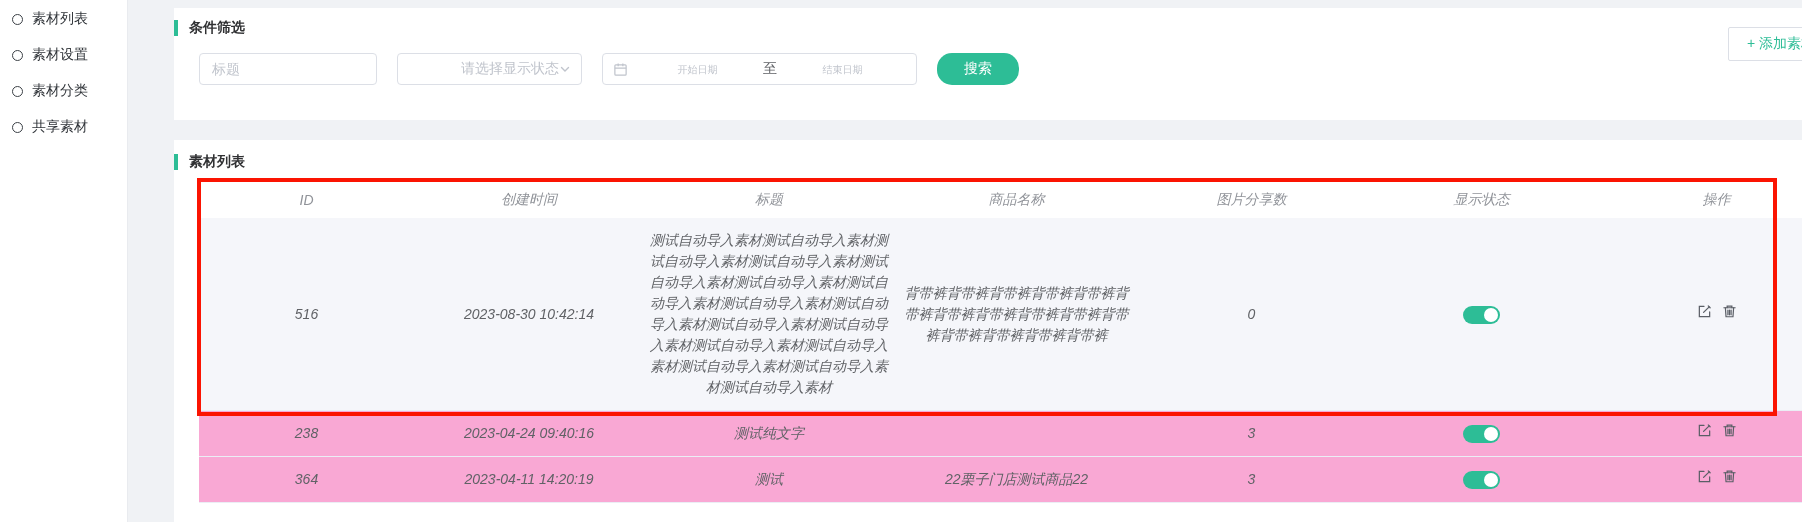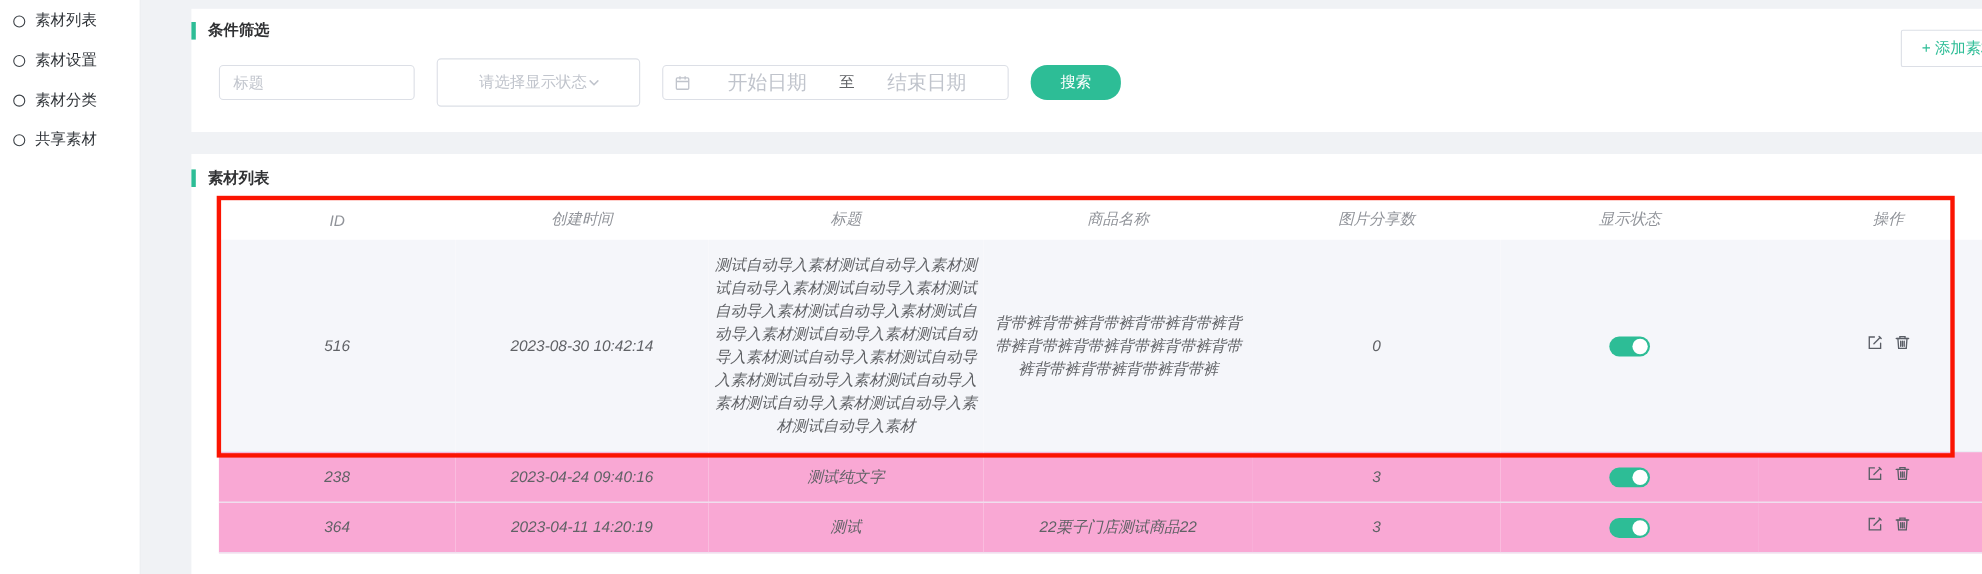--- a/index.html
+++ b/index.html
@@ -25,24 +25,24 @@
 
   .section-header { display:flex; align-items:center; height:18px; }
   .accent-bar { width:4px; height:16px; background:#2dbd96; margin-right:11px; flex-shrink:0; }
   .section-title { font-size:14px; font-weight:bold; color:#303133; }
 
   
   .filter-row { display:flex; align-items:center; margin:16px 0 0 25px; gap:20px; }
   .input { height:32px; border:1px solid #dcdfe6; border-radius:4px; font-size:14px; color:#606266; padding:0 12px; outline:none; font-family:inherit; }
   .input::placeholder { color:#c0c4cc; }
   .title-input { width:178px; }
-  .select { width:185px; height:44px; border:1px solid #dcdfe6; border-radius:4px; display:flex; align-items:center; justify-content:center; padding:0 10px 0 12px; cursor:pointer; background:#fff; }
+  .select { width:185px; height:32px; border:1px solid #dcdfe6; border-radius:4px; display:flex; align-items:center; justify-content:flex-end; padding:0 10px 0 12px; cursor:pointer; background:#fff; }
   .select-placeholder { font-size:14px; color:#c0c4cc; }
   .date-range { width:315px; height:32px; border:1px solid #dcdfe6; border-radius:4px; display:flex; align-items:center; padding:0 8px 0 10px; background:#fff; cursor:pointer; }
-  .date-input { border:none; outline:none; flex:1; min-width:0; font-size:18px; text-align:center; color:#606266; font-family:inherit; background:transparent; }
+  .date-input { border:none; outline:none; flex:1; min-width:0; font-size:10px; text-align:center; color:#606266; font-family:inherit; background:transparent; }
   .date-input::placeholder { color:#c0c4cc; }
   .date-sep { font-size:14px; color:#606266; flex-shrink:0; }
   .search-btn { width:82px; height:32px; background:#2dbd96; color:#fff; border:none; border-radius:15px; font-size:14px; cursor:pointer; font-family:inherit; }
   .add-btn { position:absolute; top:19px; right:12px; width:106px; height:34px; background:#fff; border:1px solid #dcdfe6; border-radius:2px; color:#2dbd96; font-size:14px; cursor:pointer; font-family:inherit; }
 
   
   .table-wrap { position:relative; margin:11px 12px 0 25px; }
   table { border-collapse:collapse; table-layout:fixed; width:1635px;font-style:italic; }
   th { height:36px; font-size:14px; color:#909399; font-weight:normal; text-align:center; padding:0 4px; }
   td { font-size:14px; color:#606266; text-align:center; padding:12px 4px; line-height:21px; word-break:break-all; vertical-align:middle; }

